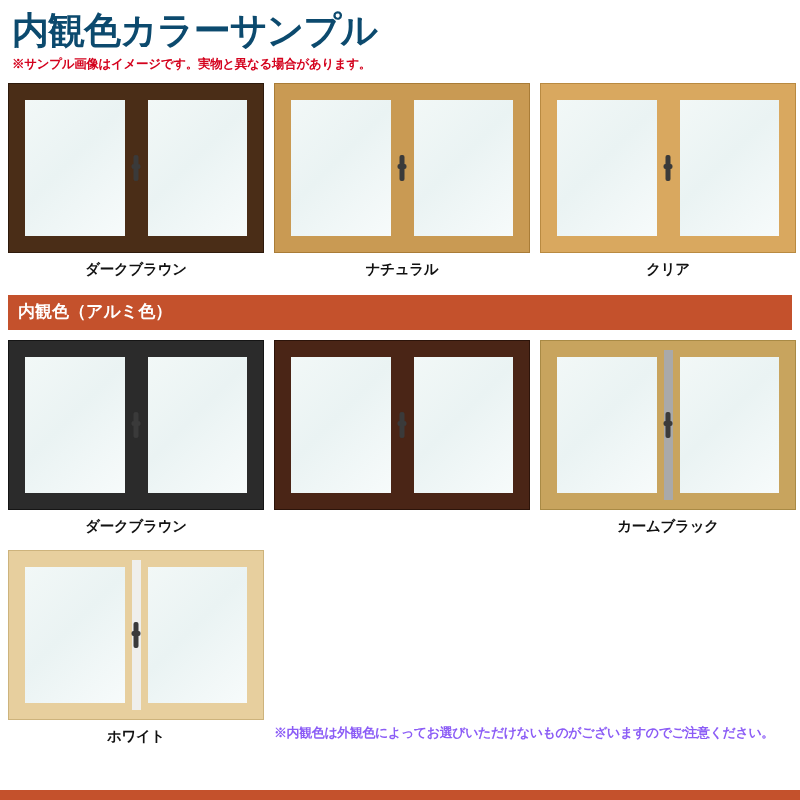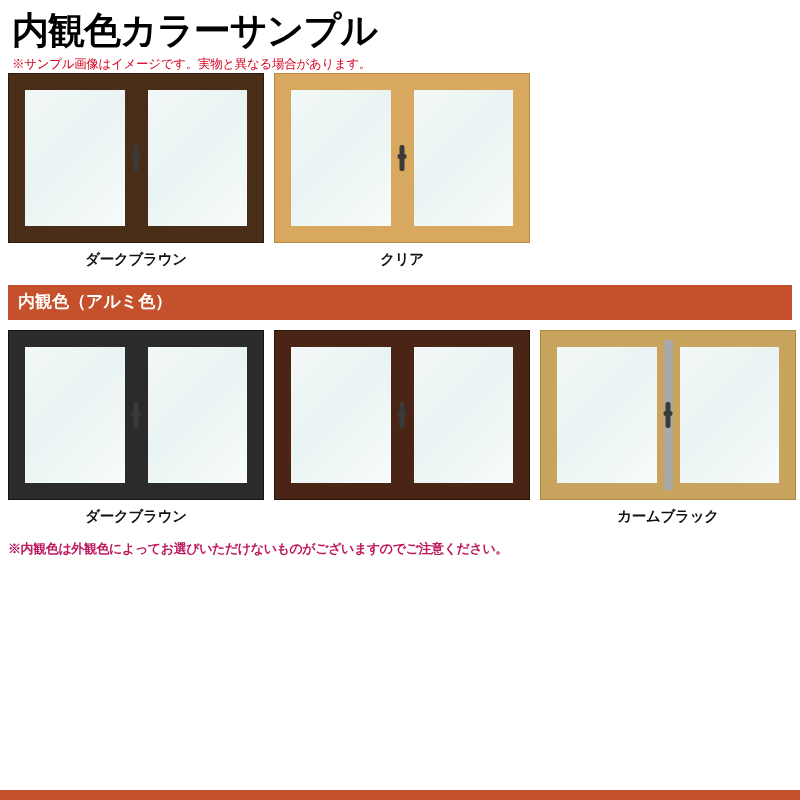--- a/index.html
+++ b/index.html
@@ -12,27 +12,27 @@
     position:relative;
   }
   .page{position:relative;width:800px;height:800px;box-sizing:border-box;padding:0 8px;}
 
   .main-title{
     font-size:37px;
     font-weight:bold;
     letter-spacing:-1px;
     line-height:1;
     padding:12px 0 4px 4px;
-    color:#000000;
+    color:#0c4a6e;
   }
   .note-top{
     color:#d4021d;
     font-size:12.5px;
-    font-weight:normal;
-    padding:3px 0 0 4px;
+    font-weight:bold;
+    padding:3px 0 10px 4px;
     letter-spacing:-0.3px;
   }
 
   .section-bar{
     background:#c4512c;
     color:#ffffff;
     font-size:17px;
     font-weight:bold;
     padding:5px 10px 6px 10px;
     letter-spacing:0px;
@@ -157,20 +157,38 @@
               </div>
             <div class="pane">
                 <div class="glass"></div>
               </div>
           </div>
         </div>
       </div>
       <div class="label">ダークブラウン</div>
     </div>
 
+    <div class="cell">
+      <div class="swatch">
+        <div class="frame" id="f01" style="background: rgb(201, 154, 83); border: 1px solid rgb(169, 124, 55);">
+          <div class="inner" id="i01" style="background: rgb(201, 154, 83);">
+            <div class="pane">
+                <div class="glass"></div>
+              </div>
+            <div class="mullion" id="m01" style="background: rgb(201, 154, 83);">
+                <span class="handle"></span>
+              </div>
+            <div class="pane">
+                <div class="glass"></div>
+              </div>
+          </div>
+        </div>
+      </div>
+      <div class="label">ナチュラル</div>
+    </div>
 
     <div class="cell">
       <div class="swatch">
         <div class="frame" id="f02" style="background: rgb(217, 168, 95); border: 1px solid rgb(185, 138, 65);">
           <div class="inner" id="i02" style="background: rgb(217, 168, 95);">
             <div class="pane">
                 <div class="glass"></div>
               </div>
             <div class="mullion" id="m02" style="background: rgb(217, 168, 95);">
                 <span class="handle"></span>
@@ -241,17 +259,35 @@
               </div>
           </div>
         </div>
       </div>
       <div class="label">カームブラック</div>
     </div>
 
   </div>
 
   <div class="bottom-row">
-    <div class="note-bottom" style="color: #be185d;">※内観色は外観色によってお選びいただけないものがございますのでご注意ください。</div>
+    <div class="cell">
+      <div class="swatch">
+        <div class="frame" id="f20" style="background: rgb(231, 207, 158); border: 1px solid rgb(205, 179, 124);">
+          <div class="inner" id="i20" style="background: rgb(231, 207, 158);">
+            <div class="pane">
+                <div class="glass"></div>
+              </div>
+            <div class="mullion" id="m20" style="background: rgb(239, 239, 236);">
+                <span class="handle"></span>
+              </div>
+            <div class="pane">
+                <div class="glass"></div>
+              </div>
+          </div>
+        </div>
+      </div>
+      <div class="label">ホワイト</div>
+    </div>
+    <div class="note-bottom" style="color: #8b5cf6;">※内観色は外観色によってお選びいただけないものがございますのでご注意ください。</div>
   </div>
 
   <div class="footer-bar" style="background: rgb(196, 81, 44);"></div>
 </div>
 
 </body></html>

